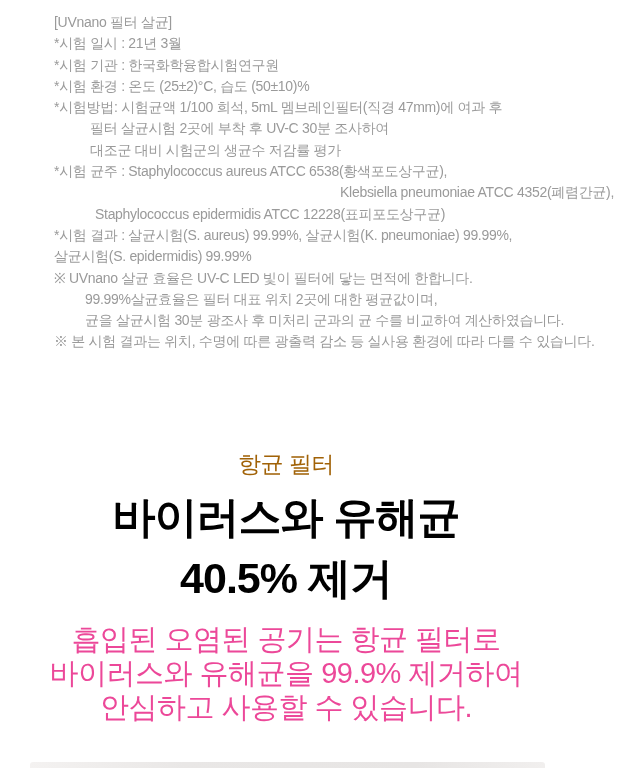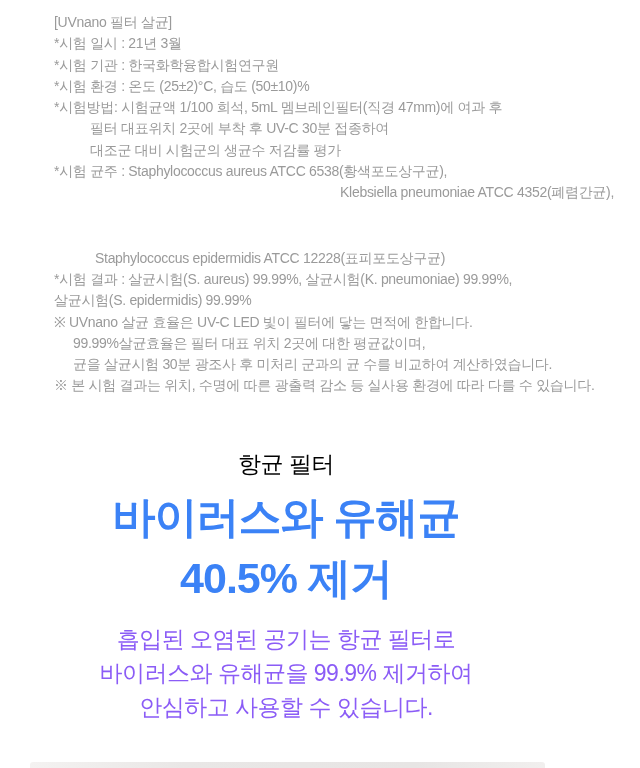--- a/index.html
+++ b/index.html
@@ -27,68 +27,68 @@
     left: 54px;
     top: 12px;
     width: 560px;
     font-size: 14px;
     line-height: 21.3px;
     letter-spacing: -0.3px;
     color: #9a9a9a;
     white-space: nowrap;
   }
   .dl { display: block; }
-  .ind19 { margin-left: 19px; }
+  .ind19 { margin-left: 31px; }
   .ind36 { margin-left: 36px; }
-  .ind41 { margin-left: 41px; margin-top: 44px; }
+  .ind41 { margin-left: 41px; }
   .ind51 { margin-left: 51px; text-align: right; }
   .ind60 { }
   
   .feature {
     position: absolute;
     left: 0;
     top: 0;
     width: 572px;
     height: 768px;
     text-align: center;
     pointer-events: none;
   }
   .eyebrow {
     position: absolute;
     left: 0;
     top: 449px;
     width: 100%;
     font-size: 23px;
     font-weight: 500;
     letter-spacing: -0.5px;
-    color: #000000;
+    color: #a16207;
   }
   .title {
     position: absolute;
     left: 0;
     top: 487px;
     width: 100%;
     margin: 0;
     font-size: 43px;
     line-height: 61px;
     font-weight: 800;
     letter-spacing: -1px;
-    color: #3b82f6;
+    color: #000000;
   }
   .desc {
     position: absolute;
     left: 0;
     top: 622px;
     width: 100%;
     margin: 0;
-    font-size: 23px;
+    font-size: 29px;
     line-height: 34px;
     letter-spacing: -0.5px;
     font-weight: 400;
-    color: #8b5cf6;
+    color: #ec4899;
   }
   
   .next-image-edge {
     position: absolute;
     left: 30px;
     top: 762px;
     width: 515px;
     height: 6px;
     border-radius: 3px 3px 0 0;
     background: linear-gradient(to right, #f4f2f1, #e9e7e6 30%, #e7e5e4 75%, #f1efee);
@@ -98,21 +98,21 @@
 <body>
 
 <div class="page">
 
   <section class="disclaimer">
     <div class="dl">[UVnano 필터 살균]</div>
     <div class="dl">*시험 일시 : 21년 3월</div>
     <div class="dl">*시험 기관 : 한국화학융합시험연구원</div>
     <div class="dl">*시험 환경 : 온도 (25±2)°C, 습도 (50±10)%</div>
     <div class="dl">*시험방법: 시험균액 1/100 희석, 5mL 멤브레인필터(직경 47mm)에 여과 후</div>
-    <div class="dl ind36">필터 대표위치 2곳에 부착 후 UV-C 30분 접종하여</div>
+    <div class="dl ind36">필터 살균시험 2곳에 부착 후 UV-C 30분 조사하여</div>
     <div class="dl ind36">대조군 대비 시험군의 생균수 저감률 평가</div>
     <div class="dl">*시험 균주 : Staphylococcus aureus ATCC 6538(황색포도상구균),</div>
     <div class="dl ind51">Klebsiella pneumoniae ATCC 4352(폐렴간균),</div>
     <div class="dl ind41">Staphylococcus epidermidis ATCC 12228(표피포도상구균)</div>
     <div class="dl">*시험 결과 : 살균시험(S. aureus) 99.99%, 살균시험(K. pneumoniae) 99.99%,</div>
     <div class="dl ind60">살균시험(S. epidermidis) 99.99%</div>
     <div class="dl">※ UVnano 살균 효율은 UV-C LED 빛이 필터에 닿는 면적에 한합니다.</div>
     <div class="dl ind19">99.99%살균효율은 필터 대표 위치 2곳에 대한 평균값이며,</div>
     <div class="dl ind19">균을 살균시험 30분 광조사 후 미처리 군과의 균 수를 비교하여 계산하였습니다.</div>
     <div class="dl">※ 본 시험 결과는 위치, 수명에 따른 광출력 감소 등 실사용 환경에 따라 다를 수 있습니다.</div>

